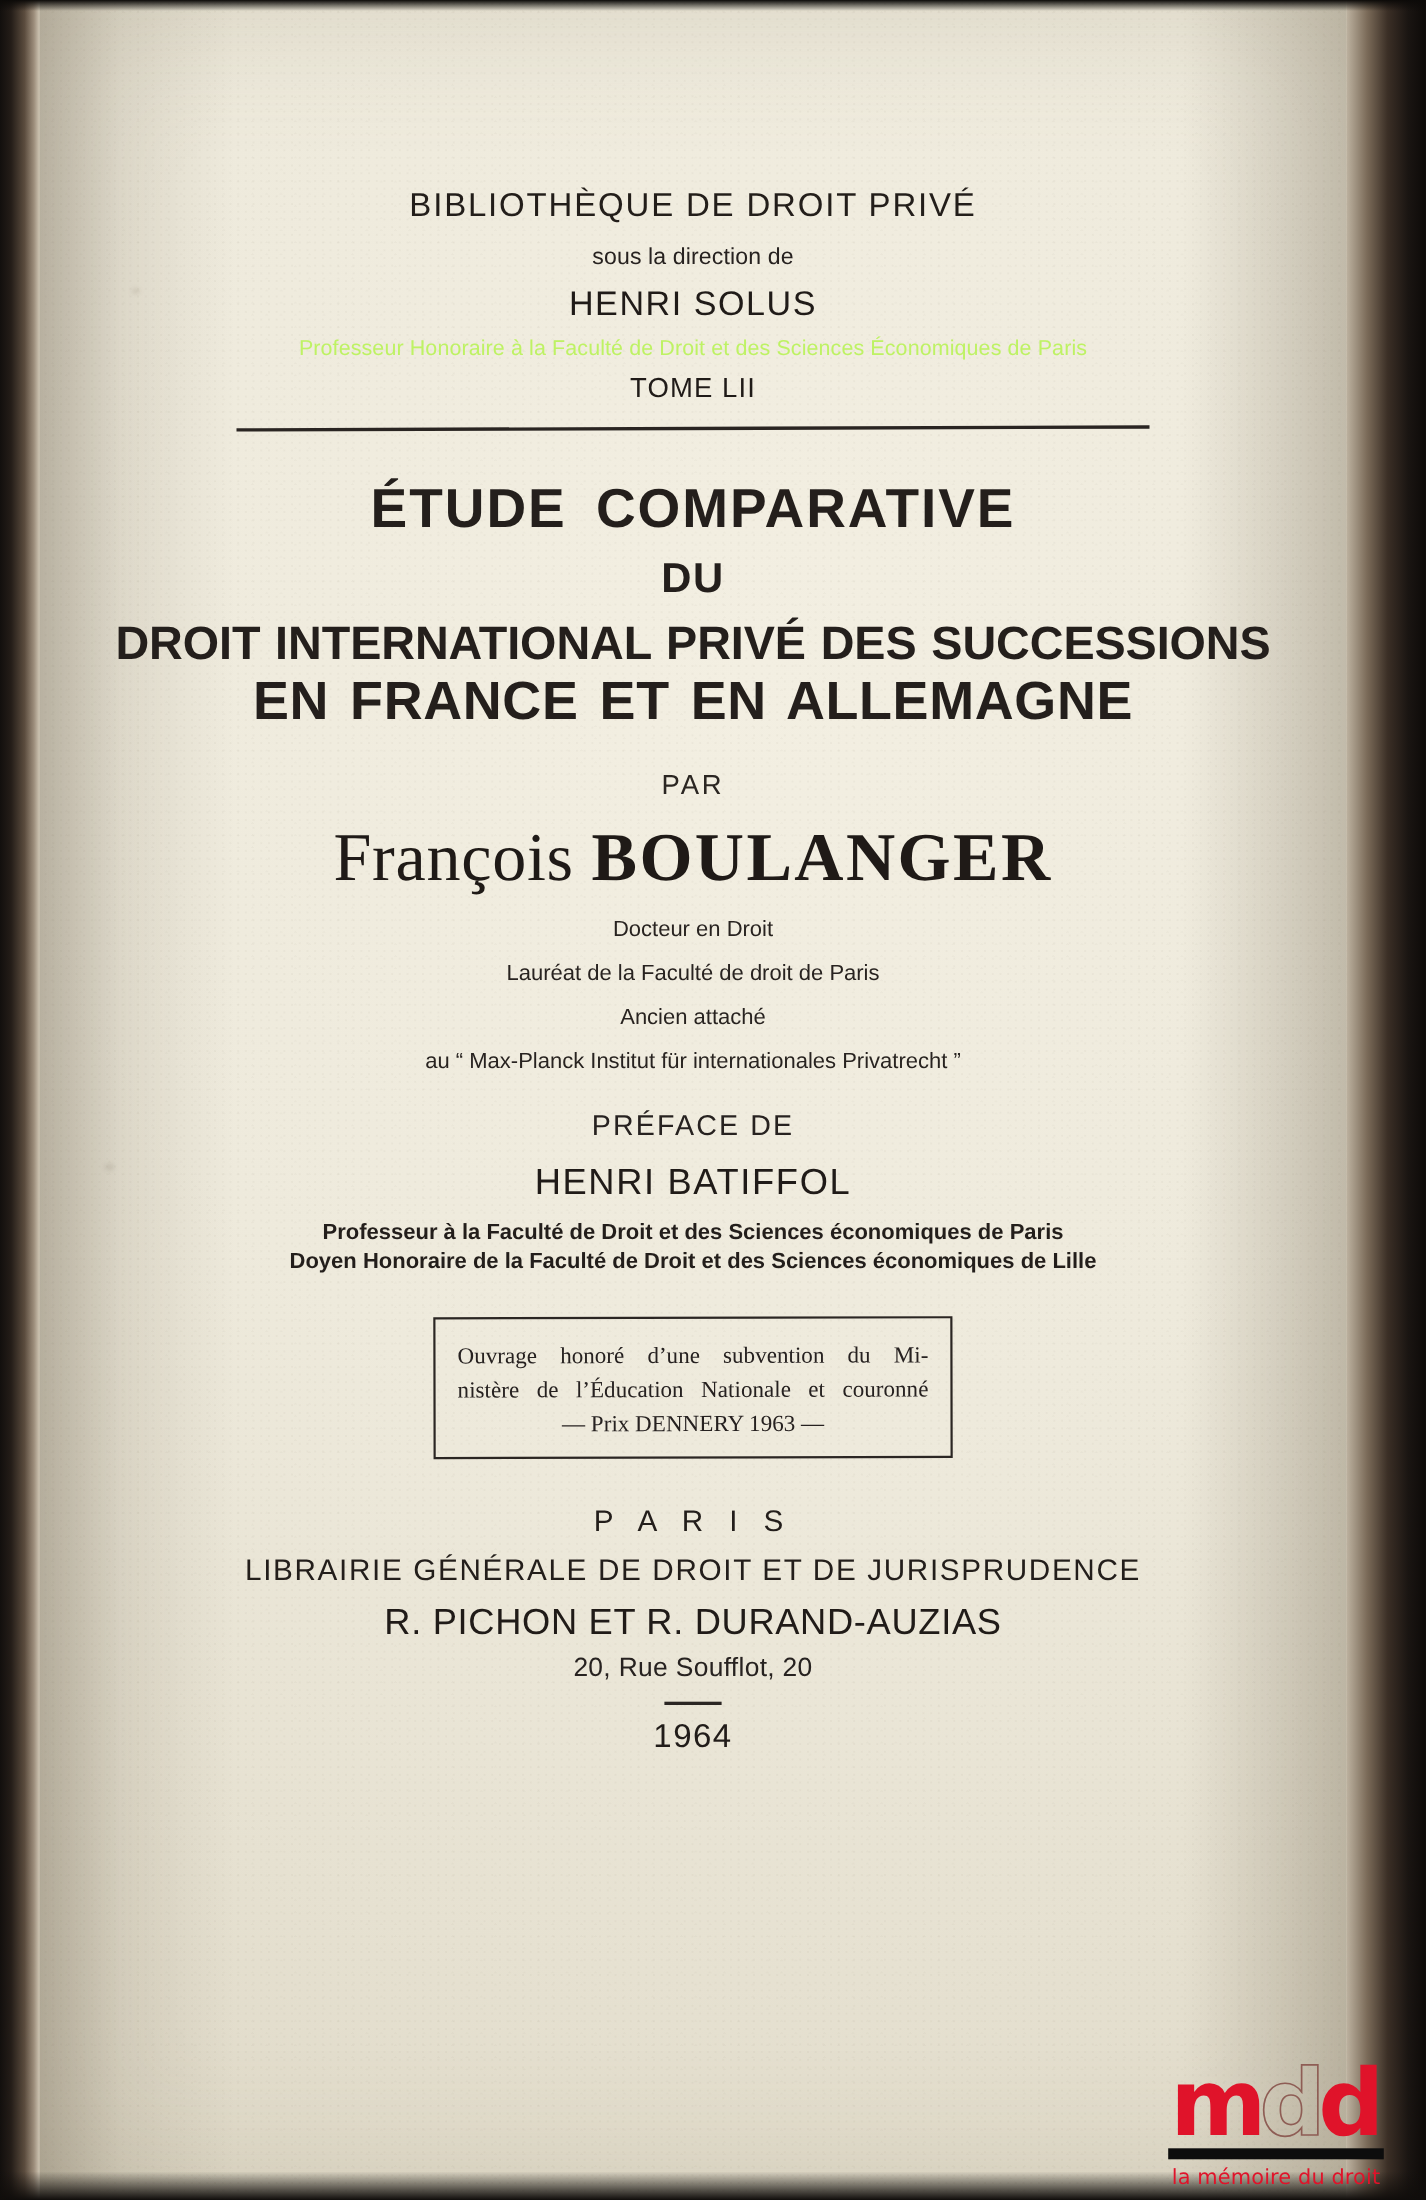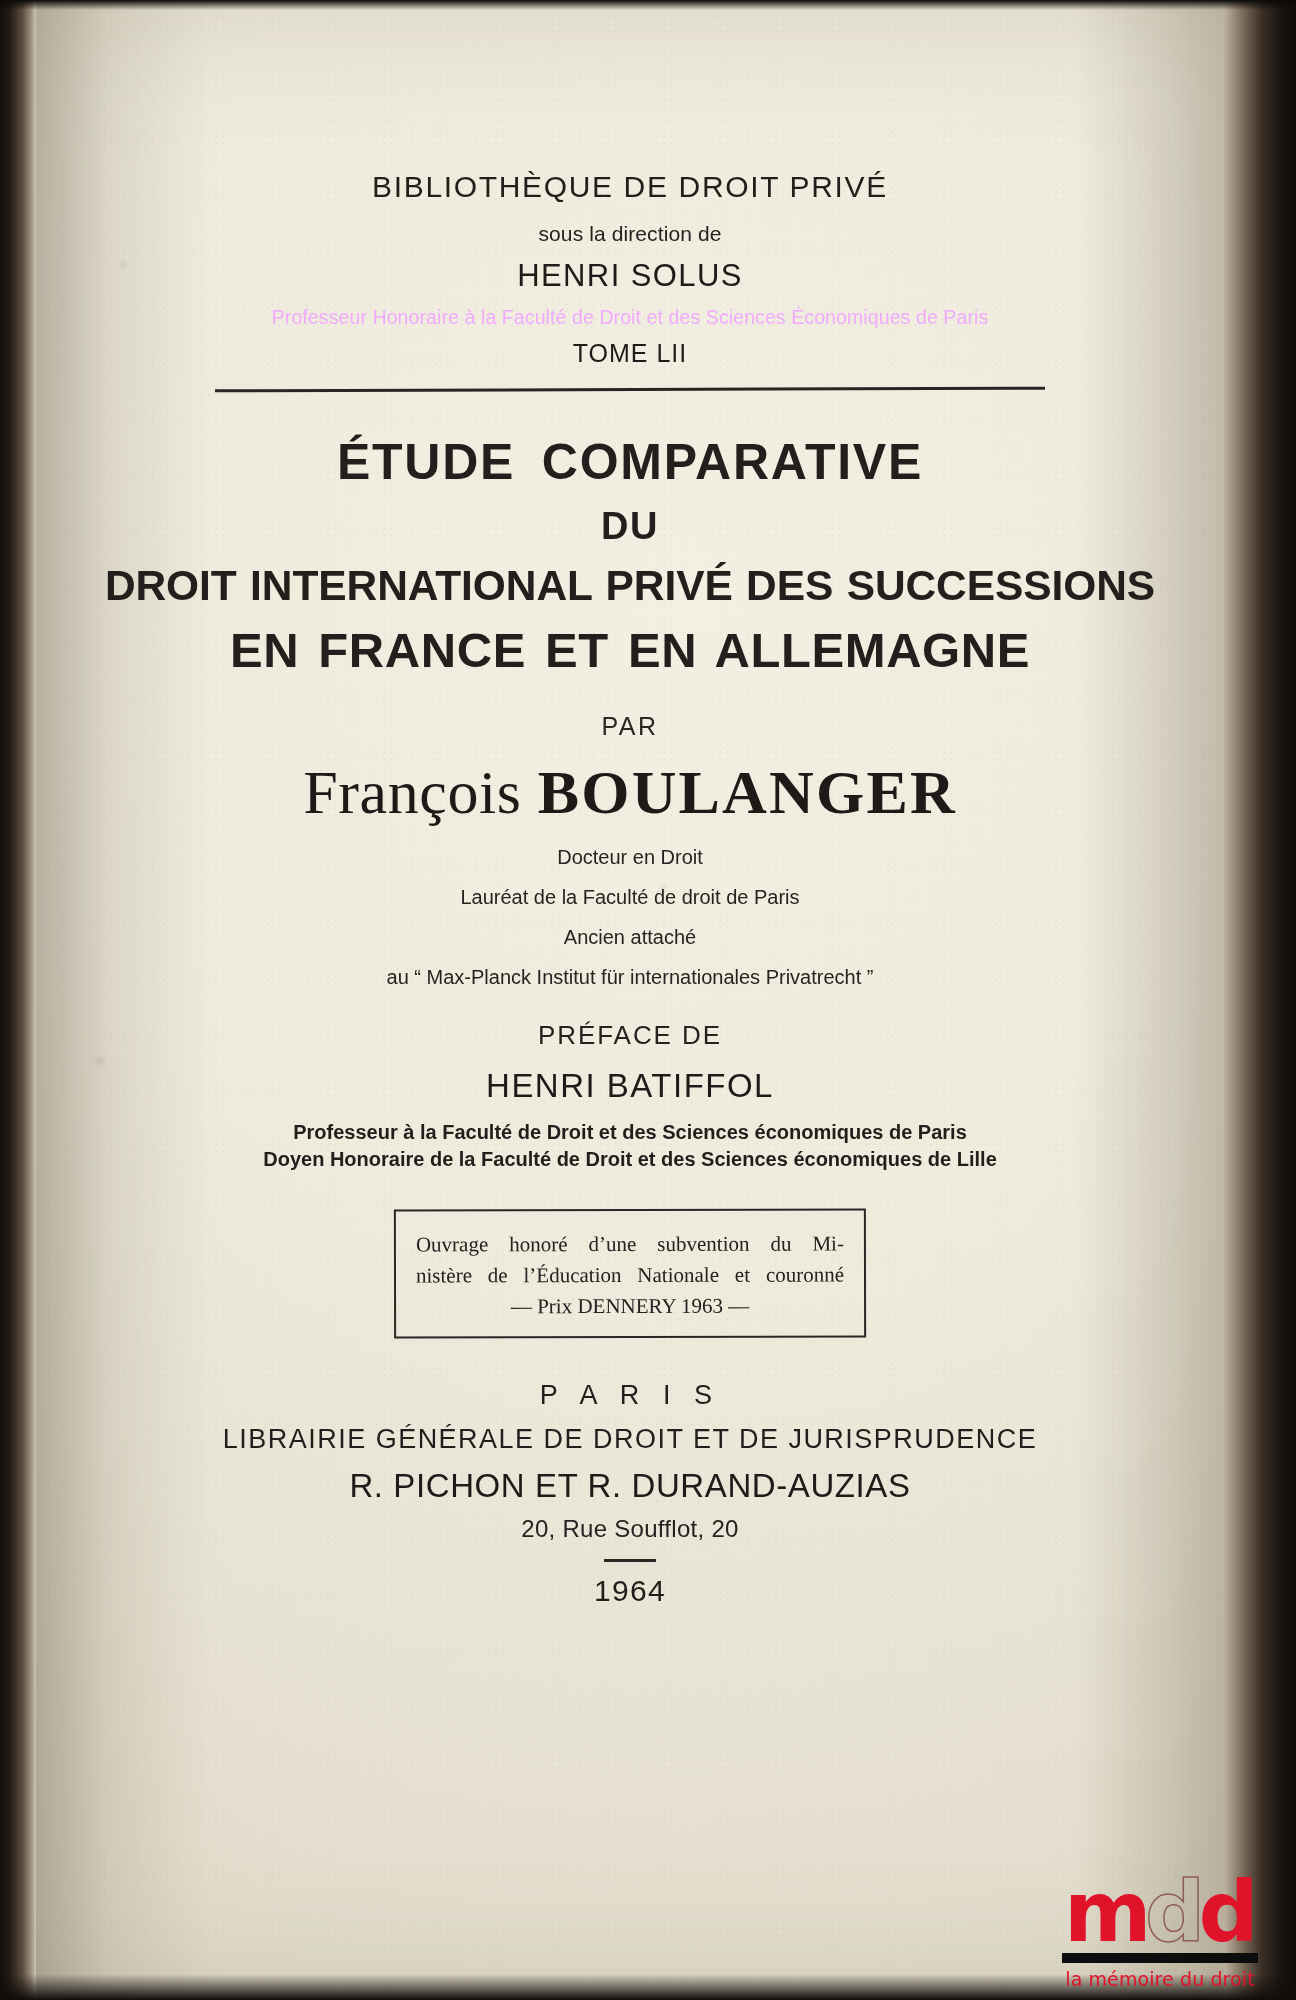--- a/index.html
+++ b/index.html
@@ -132,21 +132,21 @@
     font-size: 31px;
     letter-spacing: .045em;
     margin-top: 12px;
     font-weight: 400;
     color: #201b18;
   }
   .series-affil {
     font-size: 19.5px;
     letter-spacing: .005em;
     margin-top: 12px;
-    color: #f0abfc;
+    color: #bef264;
   }
   .series-tome {
     font-size: 25px;
     letter-spacing: .04em;
     margin-top: 10px;
     color: #201b18;
   }
 
   .rule {
     width: 830px;
@@ -179,21 +179,21 @@
     word-spacing: .04em;
     margin-top: 14px;
     color: #241f1c;
     white-space: nowrap;
   }
   .t-4 {
     font-size: 49px;
     font-weight: 700;
     letter-spacing: .012em;
     word-spacing: .10em;
-    margin-top: 12px;
+    margin-top: 0;
     color: #241f1c;
   }
 
   .by-word {
     font-size: 25px;
     letter-spacing: .10em;
     margin-top: 34px;
     color: #2b2622;
   }
 

